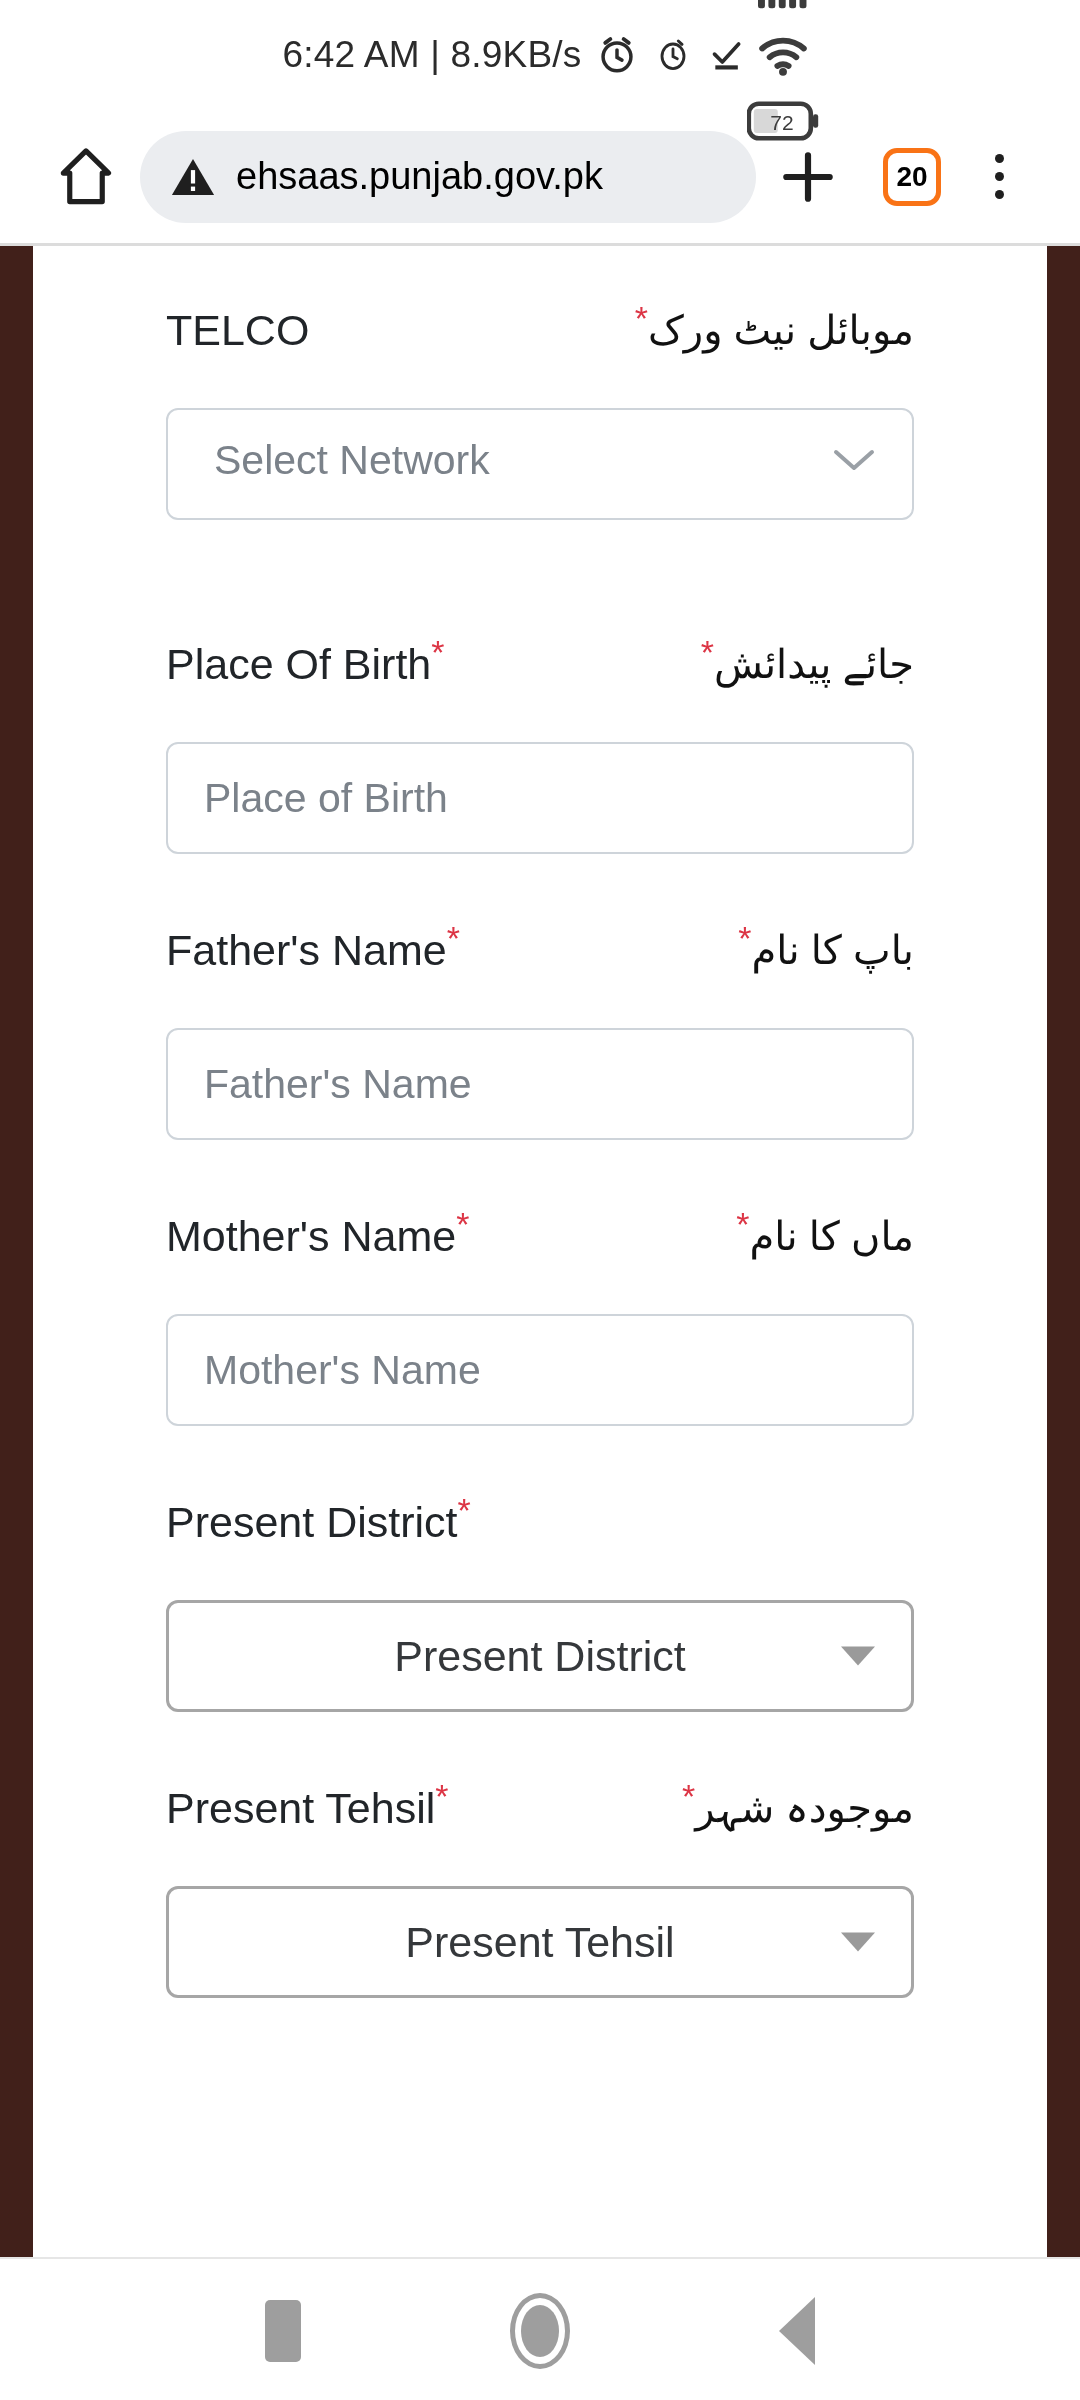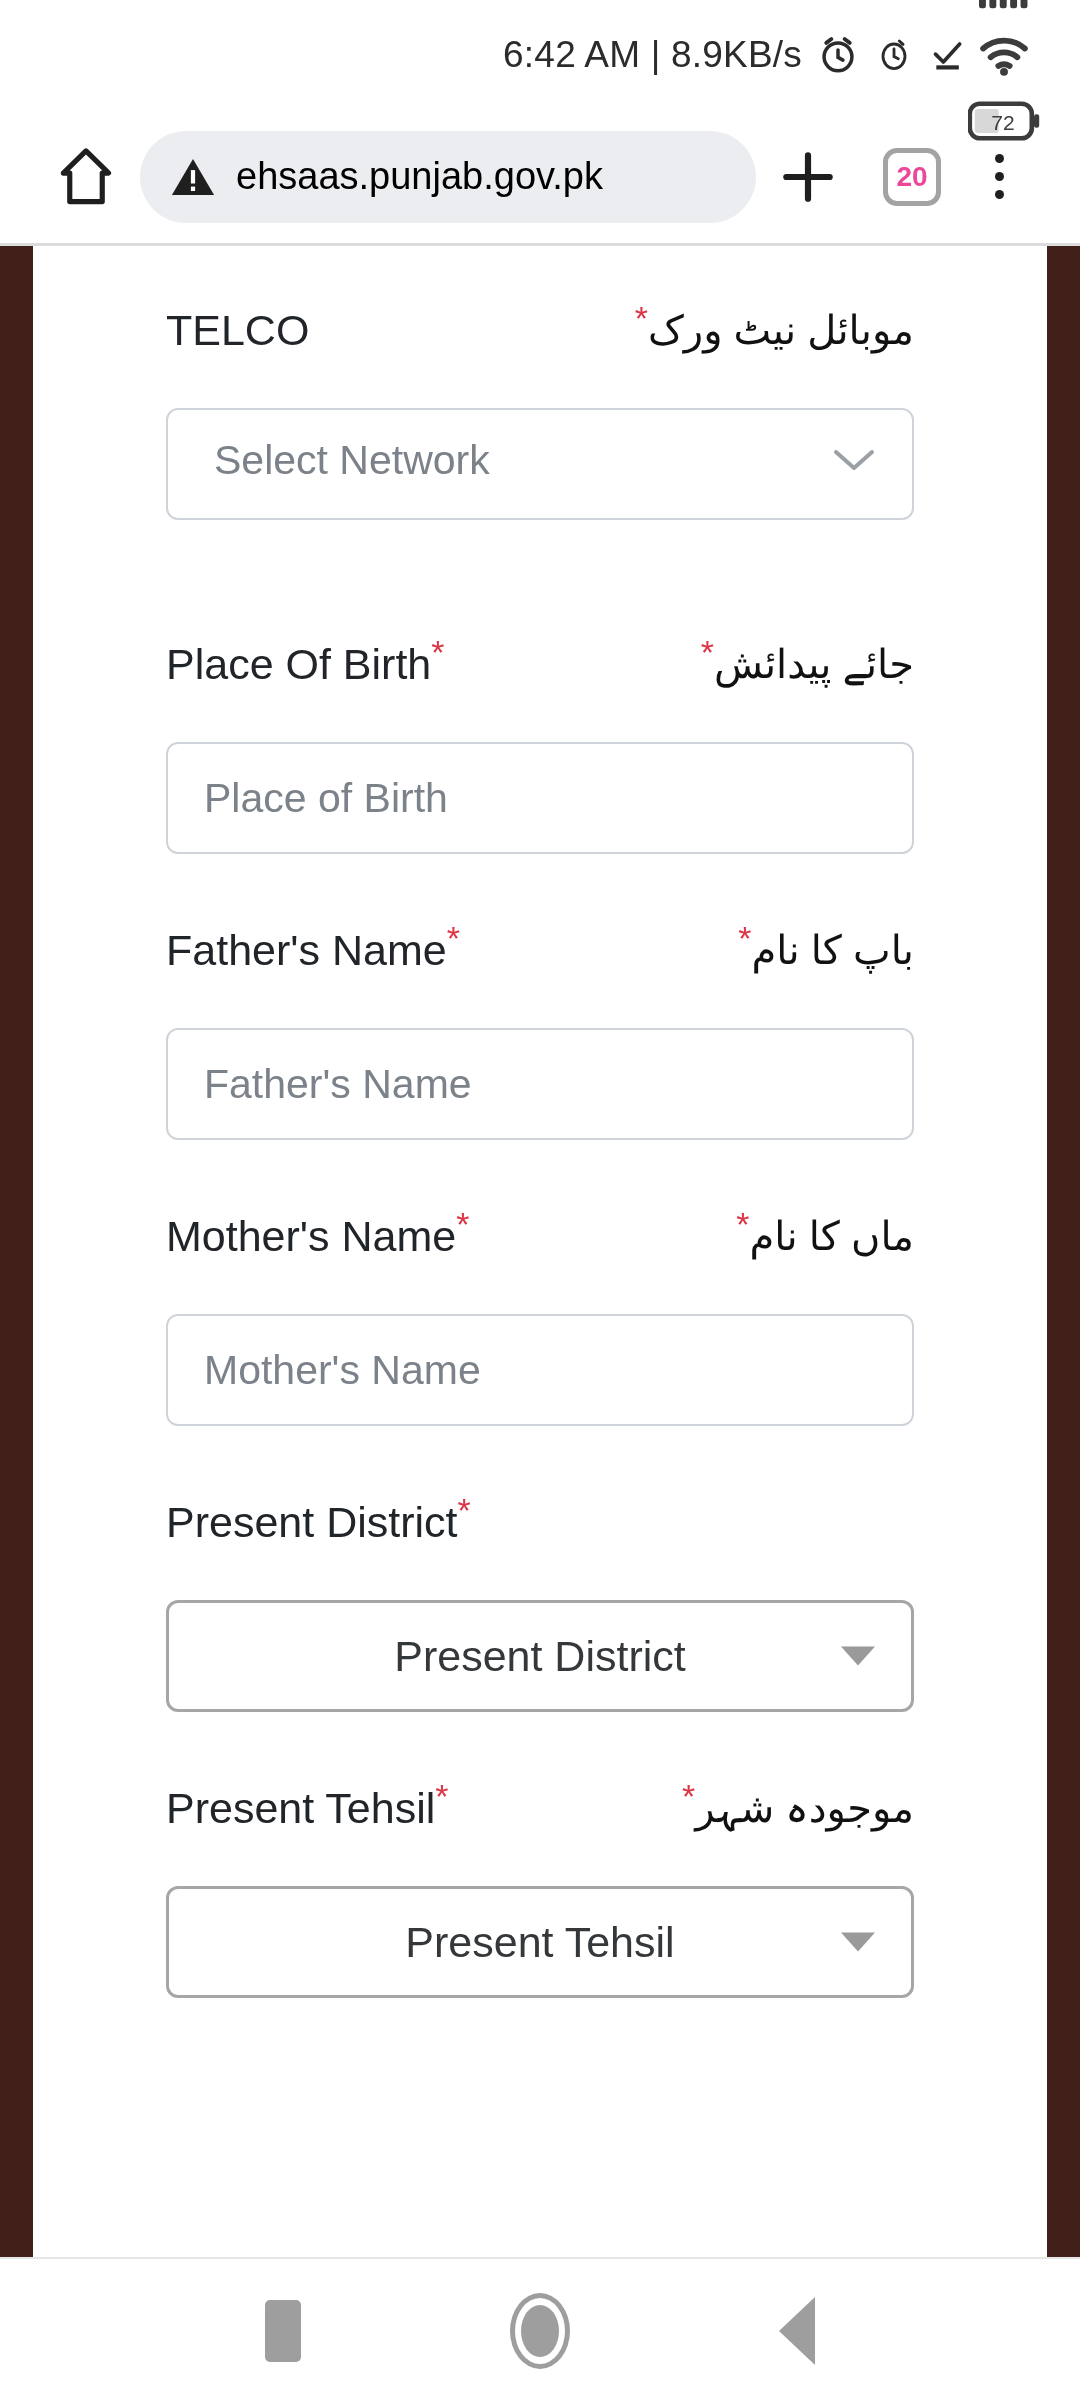--- a/index.html
+++ b/index.html
@@ -6,21 +6,21 @@
   html,body { width:1080px; height:2400px; }
   body {
     font-family:"Liberation Sans", sans-serif;
     background:#ffffff;
     overflow:hidden;
   }
 
   
   .statusbar{
     height:110px; width:1080px;
-    display:flex; align-items:center; justify-content:flex-end;
+    display:flex; align-items:center; justify-content:center;
     padding:0 40px 0 62px;
     background:#ffffff;
   }
   .sb-left{ display:flex; align-items:center; gap:14px; }
   .sb-clock{
     font-size:37px; color:#2b2b2b; letter-spacing:0.2px; white-space:nowrap;
   }
   .sb-right{ display:flex; align-items:center; gap:24px;flex-direction:column; }
   .icon-svg{ display:block; }
 
@@ -43,23 +43,23 @@
     gap:20px;
     margin-left:8px;
   }
   .url-text{
     font-size:38px; color:#000000; white-space:nowrap;
     overflow:hidden; text-overflow:ellipsis;
   }
   .tb-plus{ width:104px; display:flex; align-items:center; justify-content:center; }
   .tb-tabs{ width:104px; display:flex; align-items:center; justify-content:center; }
   .tabcount{
-    width:58px; height:58px; border:5px solid #a3a3a3; border-radius:14px;
+    width:58px; height:58px; border:5px solid #f97316; border-radius:14px;
     display:flex; align-items:center; justify-content:center;
-    font-size:28px; font-weight:bold; color:#ec4899;
+    font-size:28px; font-weight:bold; color:#000000;
   }
   .tb-menu{ width:70px; display:flex; align-items:center; justify-content:center; }
   .dot{ width:9px; height:9px; background:#1f1f1f; border-radius:50%; }
   .dots{ display:flex; flex-direction:column; gap:9px; align-items:center; }
 
   .tb-sep{ height:3px; background:#dcdcdc; width:1080px; }
 
   
   .viewport{
     position:relative;

